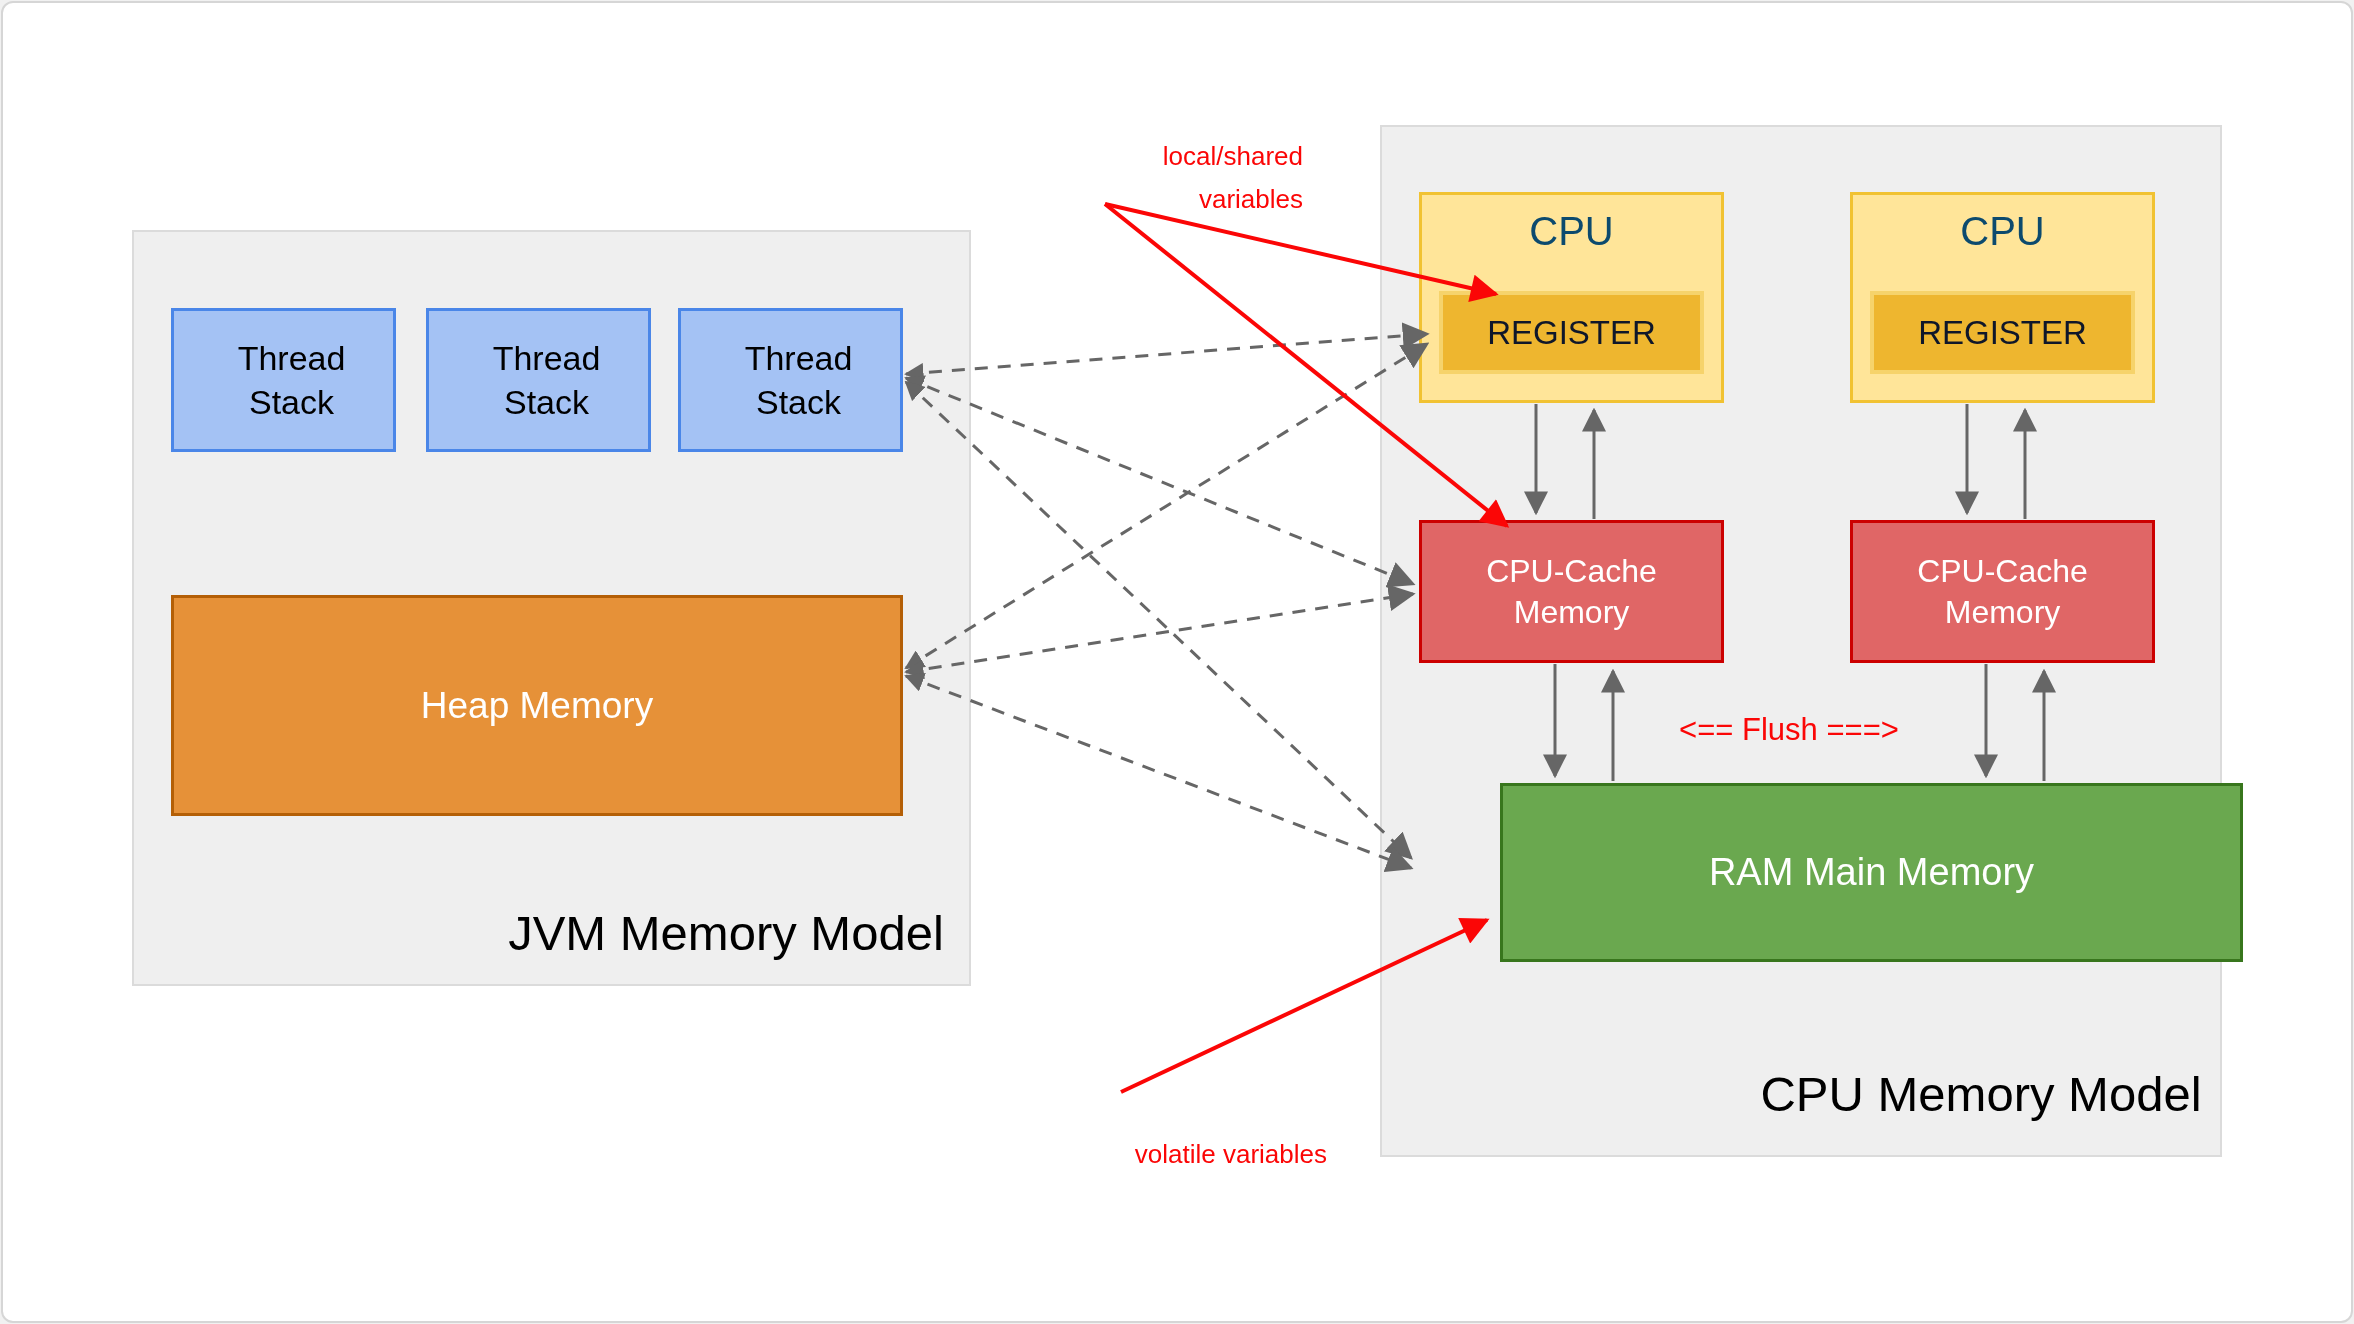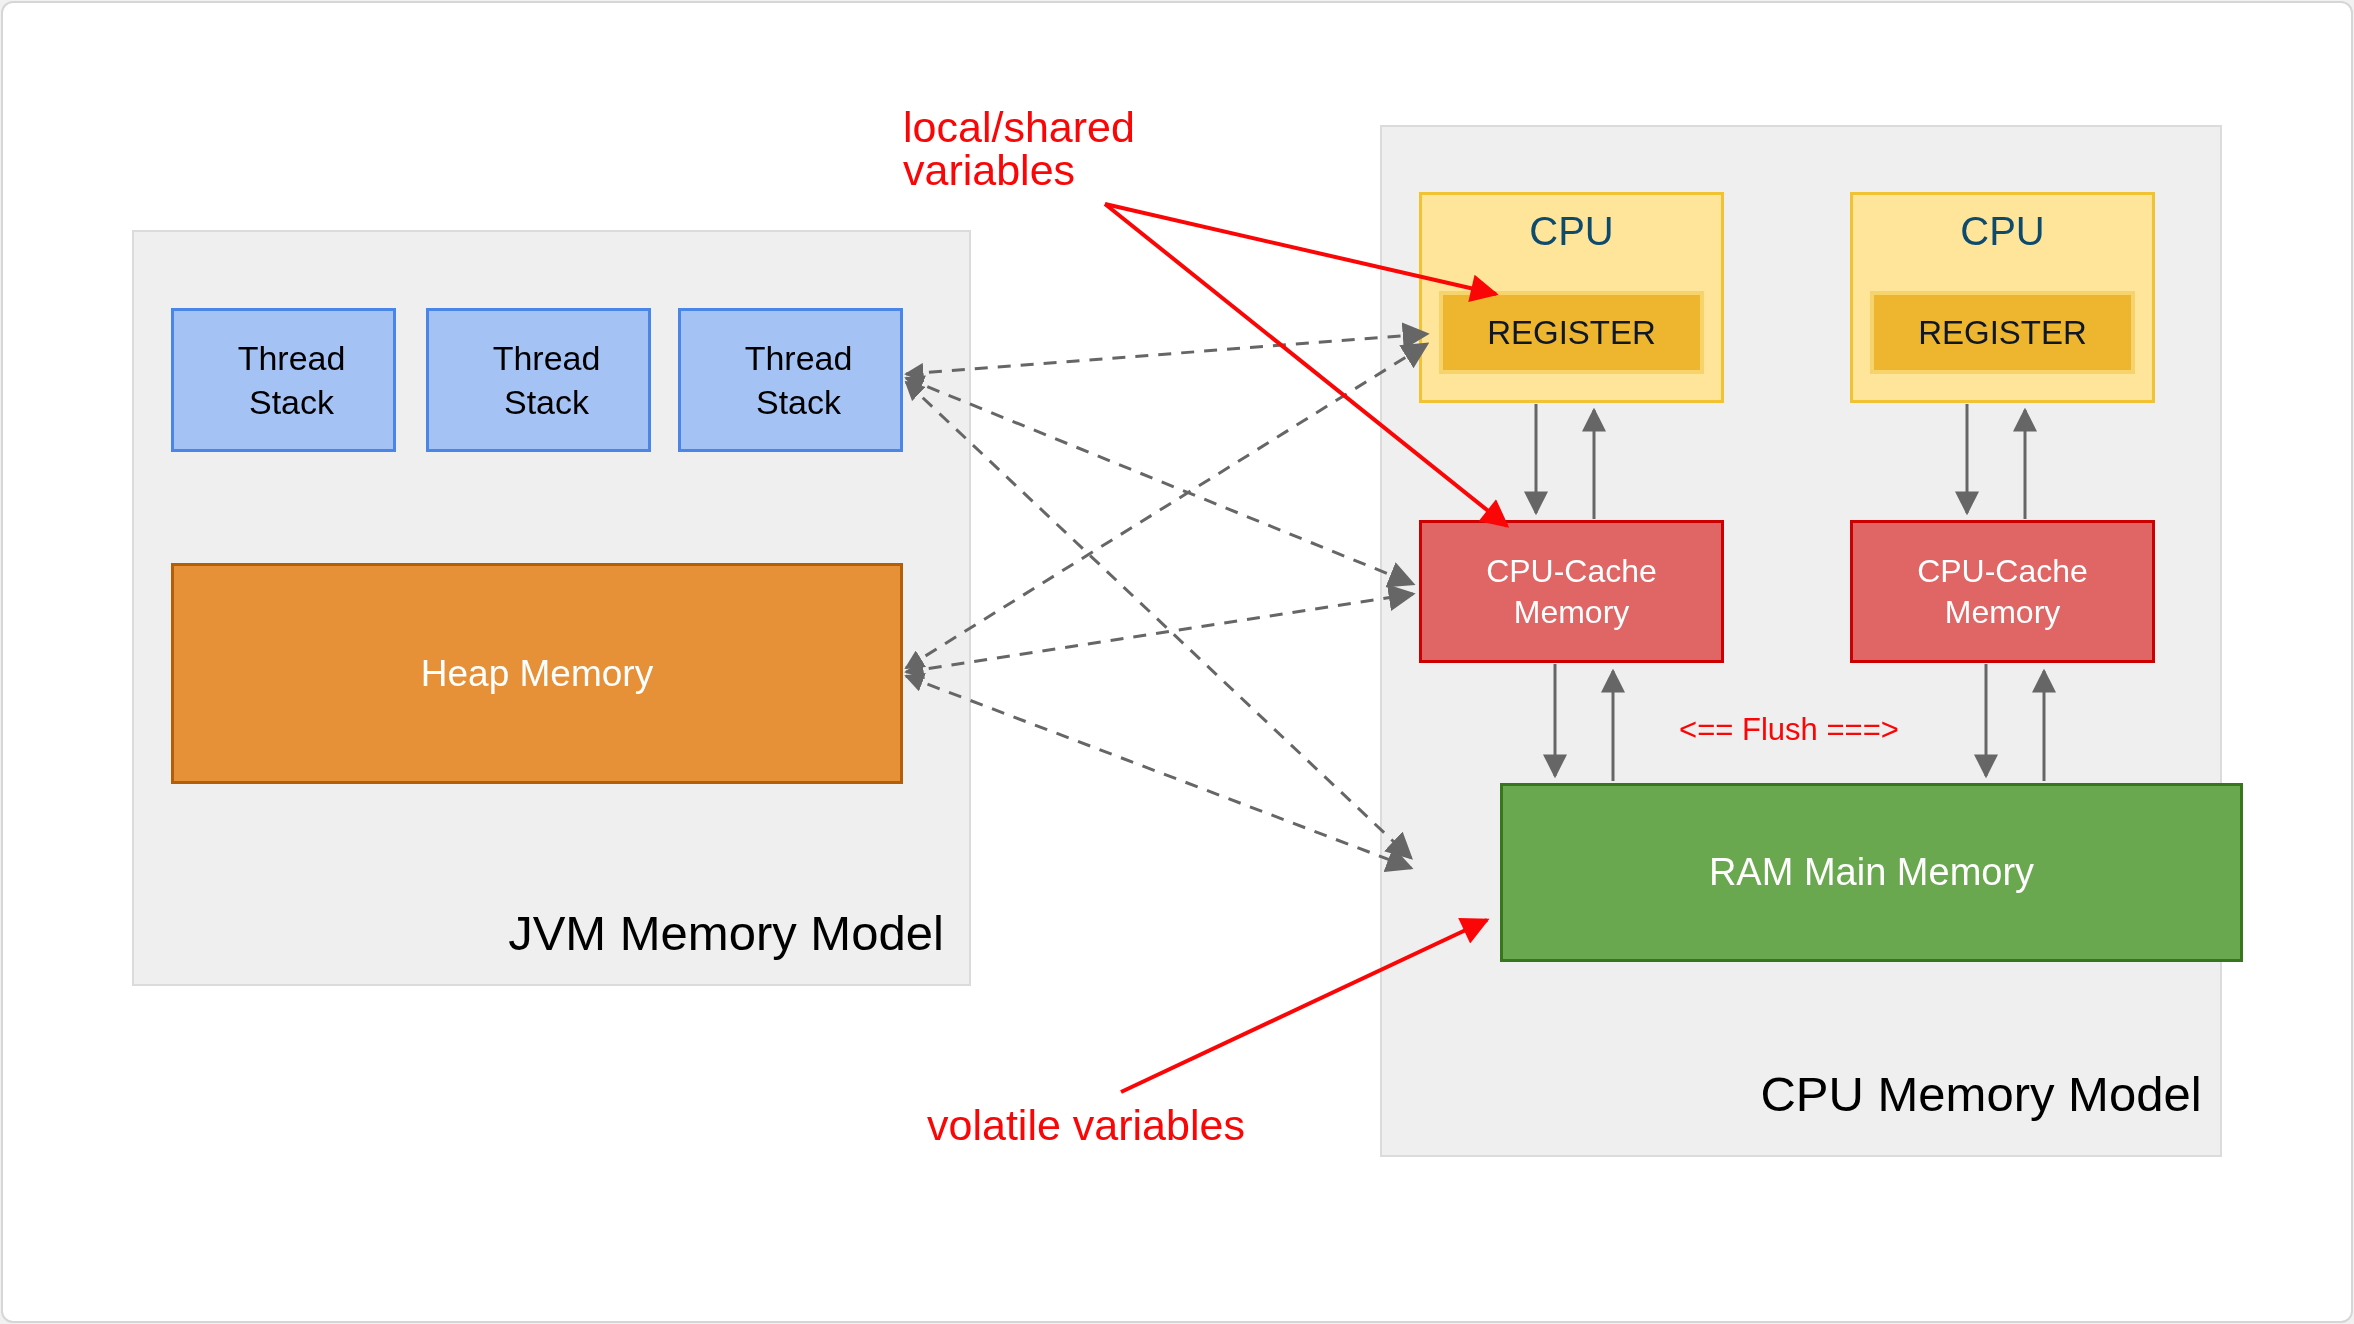--- a/index.html
+++ b/index.html
@@ -30,21 +30,21 @@
 
   .thread-stack{
     top:308px;width:225px;height:144px;
     background:var(--thread-fill,#a4c2f4);
     border:3px solid var(--thread-border,#4a86e8);
     font-size:34px;line-height:1.3;color:#000;padding-left:16px;
   }
   .ts1{left:171px;} .ts2{left:426px;} .ts3{left:678px;}
 
   .heap{
-    left:171px;top:563px;width:732px;height:221px;
+    left:171px;top:595px;width:732px;height:221px;
     background:var(--heap-fill,#e69138);
     border:3px solid var(--heap-border,#b45f06);
     font-size:37px;color:#ffffff;
   }
 
   .cpu-unit{
     top:192px;width:305px;height:211px;
     background:var(--cpu-fill,#ffe599);
     border:3px solid var(--cpu-border,#f1c232);
   }
@@ -77,23 +77,23 @@
   }
 
   .model-title{
     position:absolute;width:500px;text-align:center;
     font-size:49px;color:#000;
   }
   .jvm-title{left:474px;top:903px;}
   .cpu-title{left:1729px;top:1064px;}
 
   .annotation{
-    position:absolute;width:400px;text-align:left;
+    position:absolute;width:400px;text-align:right;
     color:var(--annotation,#ff0000);
-    font-size:43px;line-height:43px;
+    font-size:26px;line-height:43px;margin-top:29px;
   }
   .local-shared{left:903px;top:106px;}
   .volatile{left:927px;top:1104px;}
   .flush{
     position:absolute;left:1589px;top:712px;width:400px;text-align:center;
     color:var(--annotation,#ff0000);font-size:31px;
   }
 
   svg.connector-layer{
     position:absolute;left:0;top:0;width:2354px;height:1324px;

